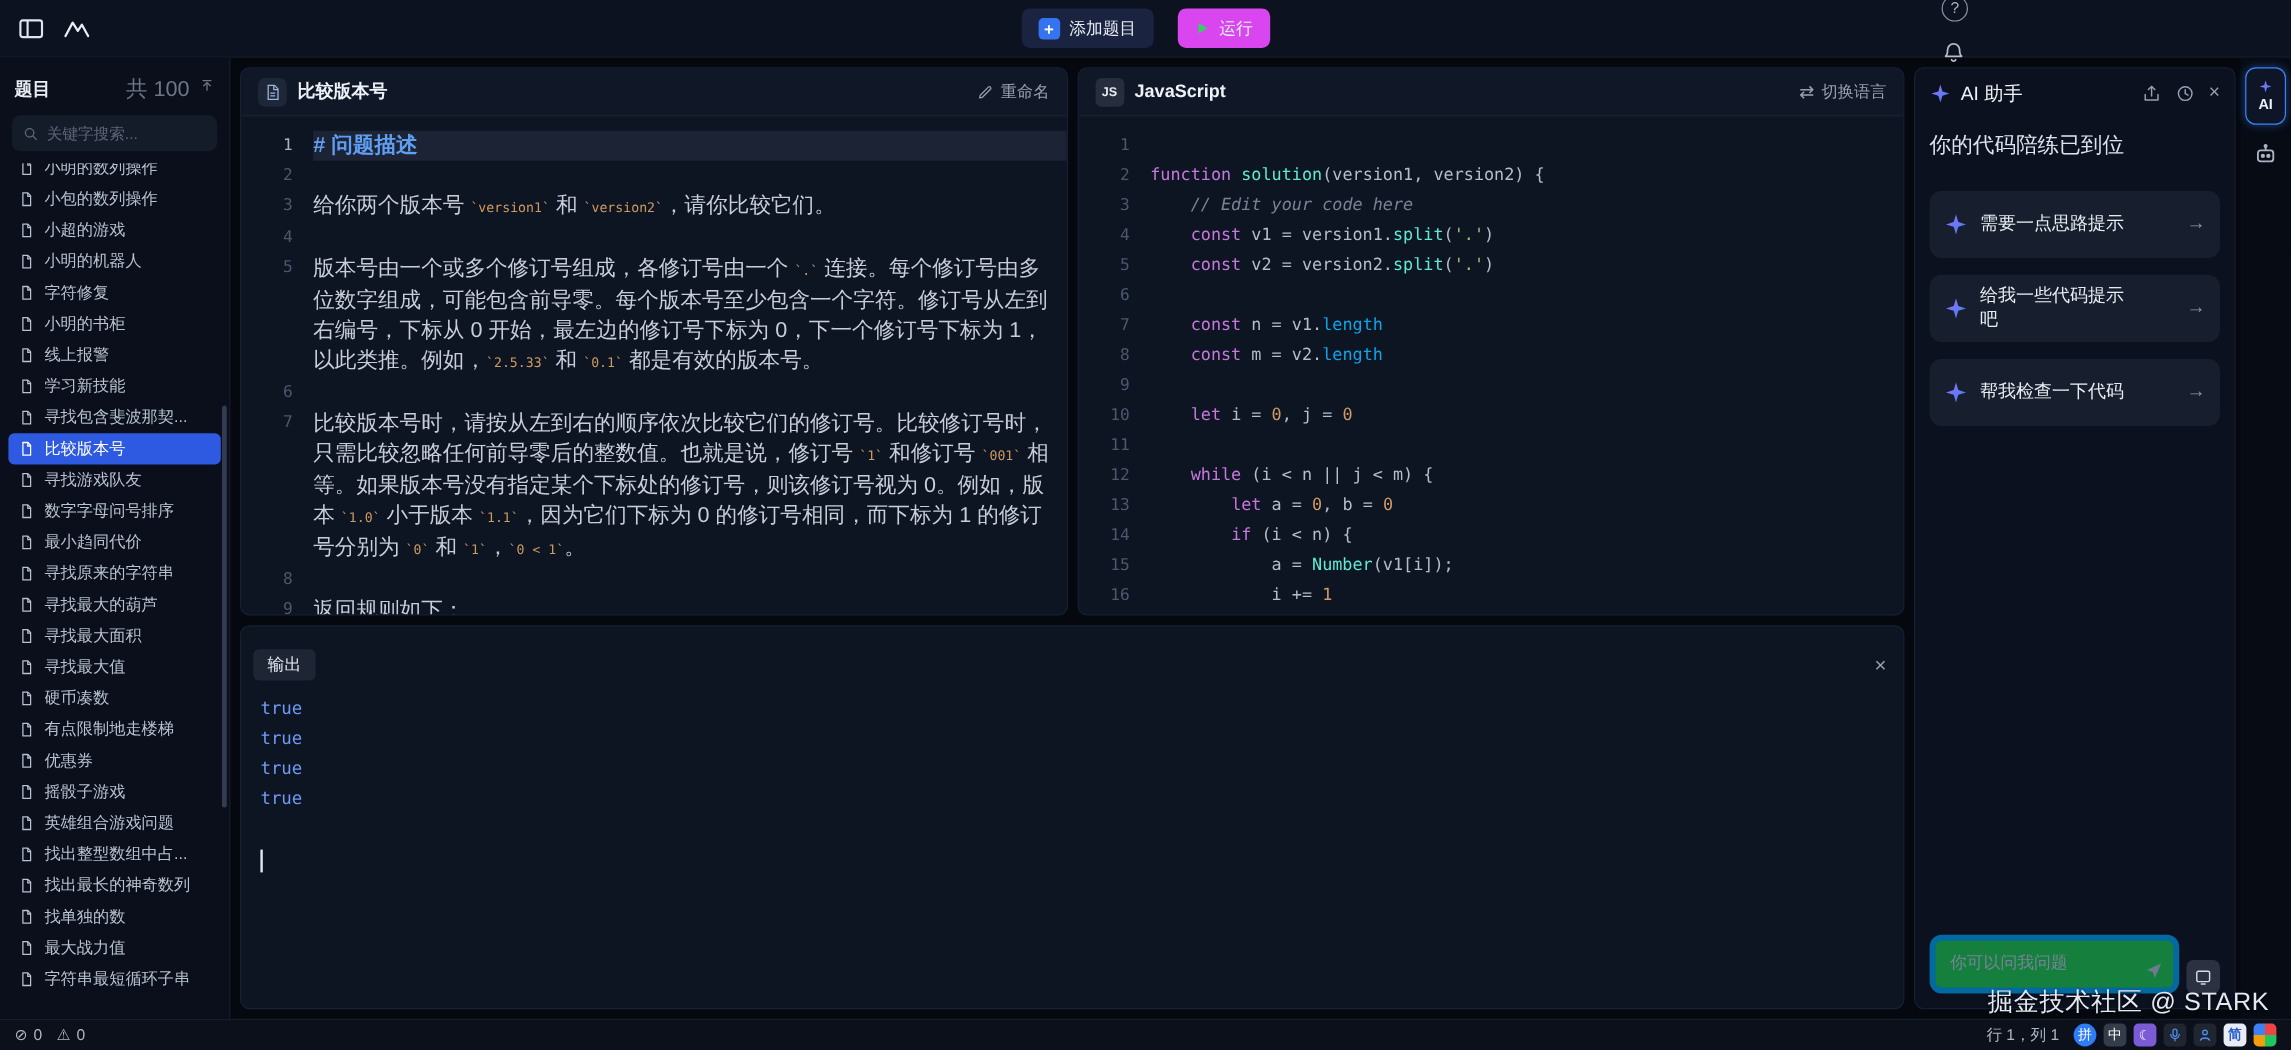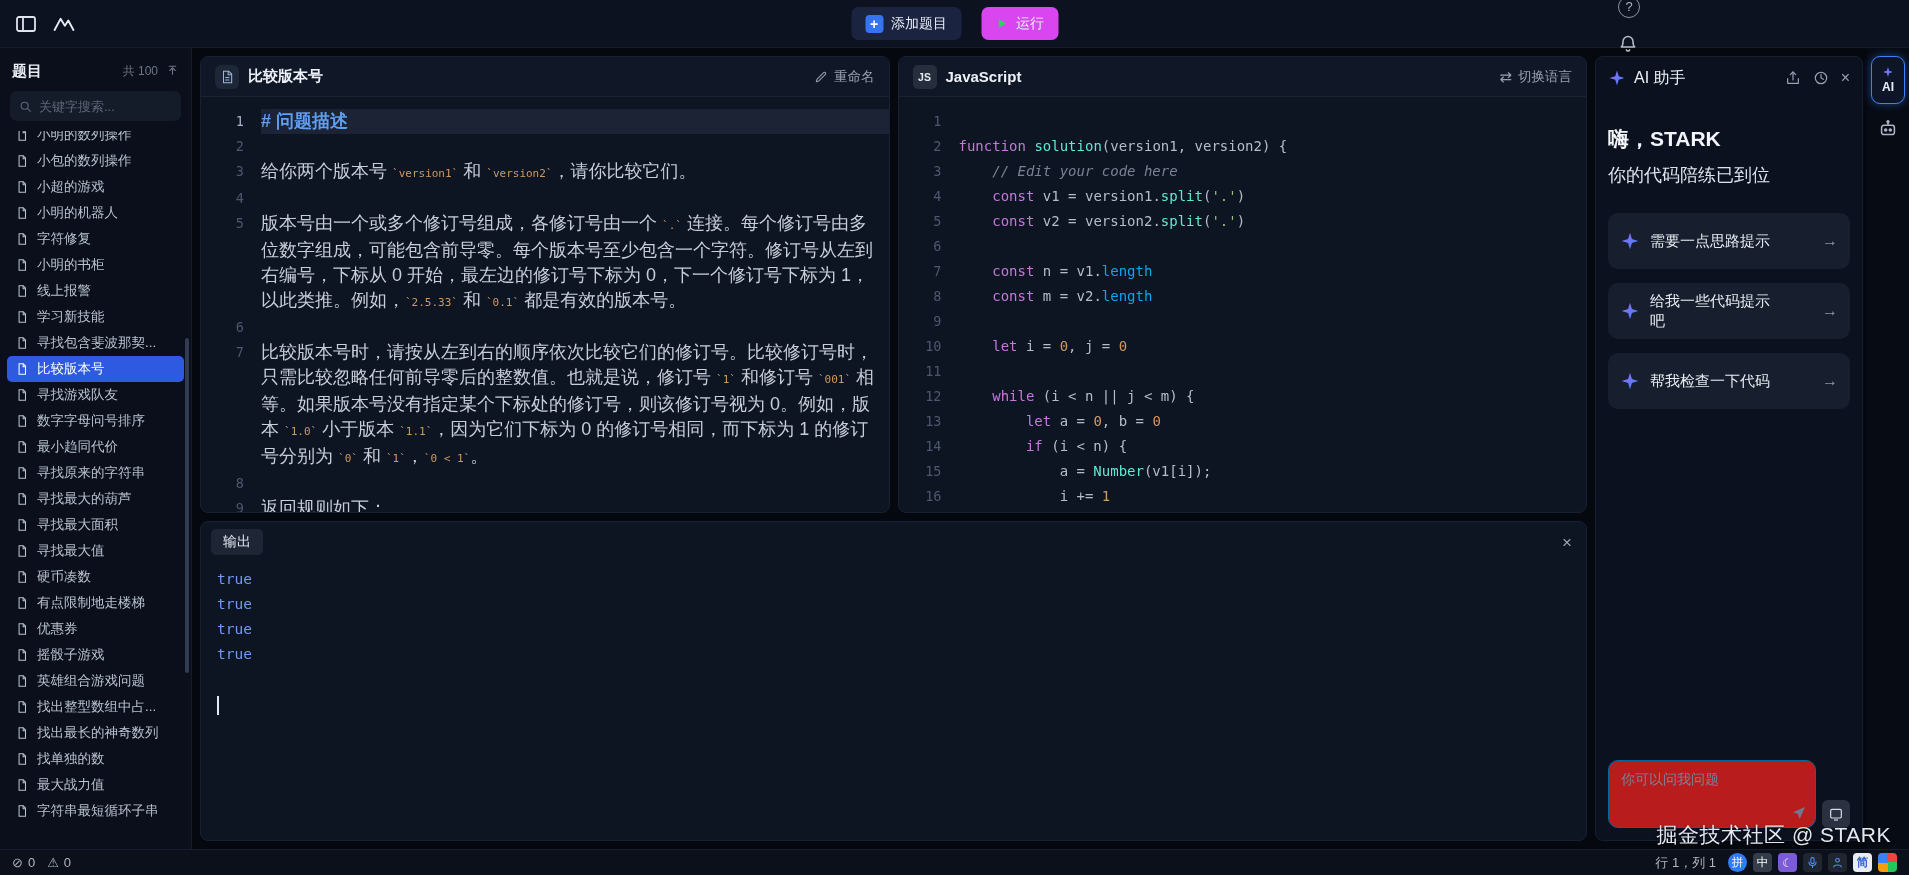--- a/index.html
+++ b/index.html
@@ -35,21 +35,21 @@
     background:radial-gradient(circle at 35% 35%, #e2b07a, #8a5a32 70%); }
 
   
   .body { flex:1; display:flex; min-height:0; }
 
   
   .sidebar { width:192px; flex:none; background:#0a0f1b; border-right:1px solid #151d2c;
     display:flex; flex-direction:column; position:relative; }
   .sb-head { display:flex; align-items:center; padding:14px 12px 10px 12px; gap:8px; }
   .sb-title { font-size:15px; font-weight:bold; color:#e9edf4; }
-  .sb-count { margin-left:auto; font-size:12px; color:#6d7789; }
+  .sb-count { margin-left:auto; font-size:18px; color:#6d7789; }
   .sb-collapse svg { width:13px; height:13px; cursor:pointer; }
   .sb-search { margin:0 10px 10px 10px; height:30px; background:#141b29; border-radius:7px;
     display:flex; align-items:center; padding:0 9px; gap:7px; }
   .sb-search svg { width:13px; height:13px; flex:none; }
   .search-input { flex:1; min-width:0; background:none; border:none; outline:none; color:#cbd2de;
     font-size:13px; font-family:inherit; }
   .search-input::placeholder { color:#5d6779; }
   .sb-list { flex:1; overflow:hidden; padding-bottom:4px; }
   .sb-item { display:flex; align-items:center; gap:8px; height:26px; margin:0 7px; padding:0 8px;
     border-radius:5px; color:#b9c2d0; font-size:13.5px; cursor:pointer; white-space:nowrap; }
@@ -93,21 +93,21 @@
   .md-heading { color:#5f9ef0; font-weight:bold; }
 
   .code-row { display:flex; }
   .code-content { flex:1; font:14px/25px "DejaVu Sans Mono",monospace; white-space:pre; min-height:25px; }
   .tok-kw { color:#c678dd; } .tok-fn { color:#5eead4; } .tok-str { color:#98c379; }
   .tok-num { color:#d19a66; } .tok-cm { color:#7a8394; font-style:italic; }
   .tok-d { color:#b6bdc9; } .tok-prop { color:#0ea5e9; }
 
   
   .output { flex:41; }
-  .out-head { display:flex; align-items:center; padding:7px 14px 6px 10px; }
+  .out-head { display:flex; align-items:center; padding:19px 14px 6px 10px; }
   .out-tab { background:#1e2636; color:#e2e7ef; font-size:14px; padding:4px 12px; border-radius:5px; cursor:pointer; }
   .out-close { margin-left:auto; color:#9aa3b2; font-size:17px; cursor:pointer; line-height:1; }
   .out-body { padding:6px 16px; }
   .out-line { font:14.5px/25px "DejaVu Sans Mono",monospace; color:#6e9bf5; min-height:25px; }
   .cursor { width:2px; height:19px; background:#e3e8f0; margin-top:4px;
     animation:blink 1.06s step-start infinite; }
   @keyframes blink { 0%,49% {opacity:1;} 50%,100% {opacity:0;} }
 
   
   .ai-panel { width:268px; flex:none; margin:8px 4px 8px 0; background:#0b111f;
@@ -122,21 +122,21 @@
   .ai-greet { margin-top:26px; font-size:21px; font-weight:bold; color:#f2f5fa; }
   .ai-sub { margin-top:10px; font-size:18px; color:#dde3ec; }
   .ai-cards { margin-top:26px; display:flex; flex-direction:column; gap:14px; }
   .ai-card { min-height:56px; background:#171e2d; border-radius:10px; display:flex; align-items:center;
     gap:10px; padding:8px 12px; cursor:pointer; }
   .ai-card-icon { flex:none; display:flex; }
   .ai-card-icon svg { width:20px; height:20px; }
   .ai-card-label { flex:1; font-size:15px; line-height:20px; color:#e7ebf2; max-width:128px; }
   .ai-card-arrow { margin-left:auto; color:#8e98aa; font-size:16px; }
   .ai-bottom { margin-top:auto; display:flex; align-items:flex-end; gap:6px; }
-  .chat-input { flex:1; height:68px; border:1px solid #0369a1; border-radius:10px; background:#b91c1c;
+  .chat-input { flex:1; height:49px; border:5px solid #0369a1; border-radius:10px; background:#15803d;
     position:relative; }
   .chat-input textarea { width:100%; height:100%; background:transparent; border:none; outline:none;
     resize:none; color:#dbe1ea; font-size:14px; font-family:inherit; padding:10px 12px; }
   .chat-input textarea::placeholder { color:#79829a; }
   .send { position:absolute; right:8px; bottom:6px; color:#707a8e; cursor:pointer; display:flex; }
   .send svg { width:16px; height:16px; }
   .chat-fab { width:28px; height:28px; flex:none; background:#2b3141; border:none; border-radius:6px;
     display:flex; align-items:center; justify-content:center; cursor:pointer; }
   .chat-fab svg { width:16px; height:16px; }
 
@@ -676,21 +676,20 @@
               <path d="M12 3v12"></path>
               <path d="M8 7l4-4 4 4"></path>
             </svg>
           <svg viewBox="0 0 24 24" fill="none" stroke="currentColor" stroke-width="1.8" stroke-linecap="round">
               <circle cx="12" cy="12" r="8.5"></circle>
               <path d="M12 7v5l3.5 2"></path>
             </svg>
           <span class="ai-x">×</span>
         </span>
       </div>
-      <div class="ai-greet">嗨，STARK</div>
       <div class="ai-sub">你的代码陪练已到位</div>
       <div class="ai-cards">
           <div class="ai-card">
             <span class="ai-card-icon">
               <svg viewBox="0 0 24 24">
                 <path fill="url(#sparkGrad)" d="M12 2l2.3 7.7L22 12l-7.7 2.3L12 22l-2.3-7.7L2 12l7.7-2.3z"></path>
               </svg>
             </span>
             <span class="ai-card-label">需要一点思路提示</span>
             <span class="ai-card-arrow">→</span>

